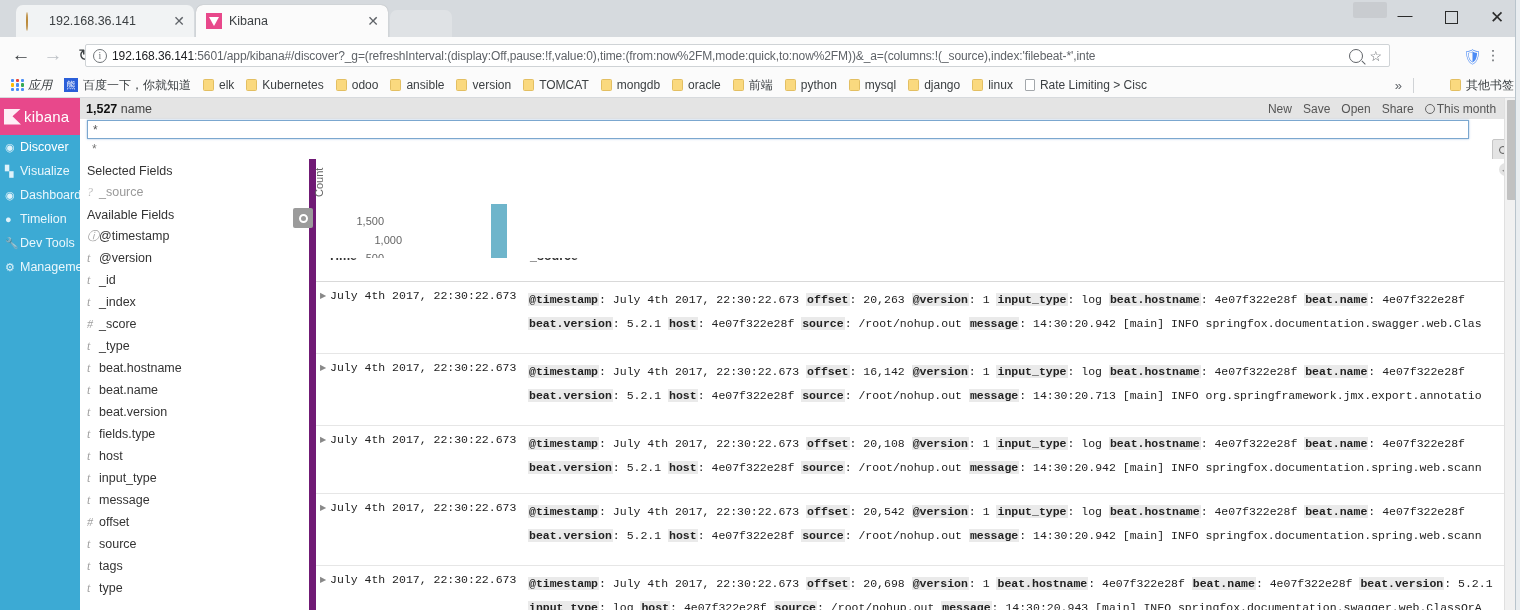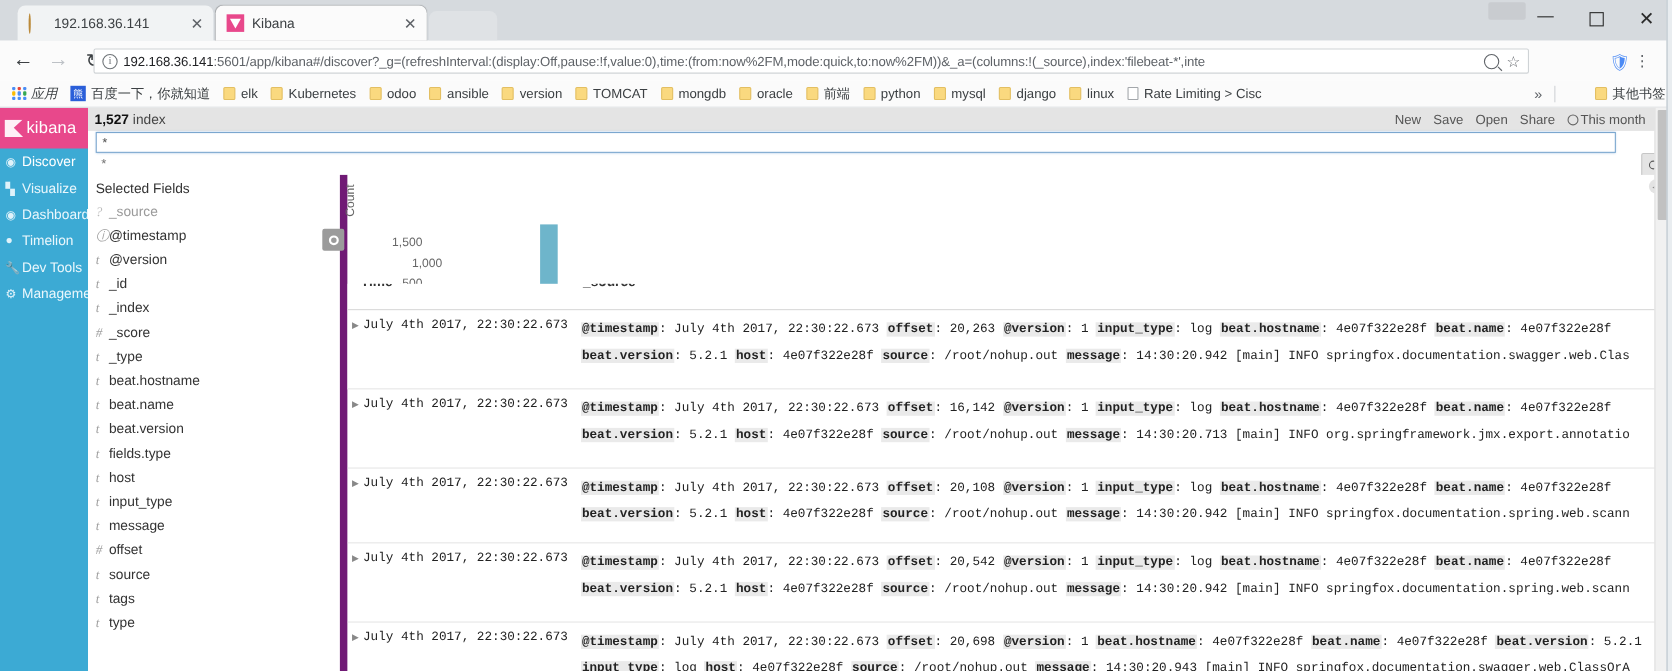--- a/index.html
+++ b/index.html
@@ -375,21 +375,21 @@
       <div class="kb-nav-item">
         <span class="ni">⚙</span>
         <span>Management</span>
       </div>
     </div>
 
     <div class="kb-main">
 
       <div class="kb-topbar">
         <span class="hits"><b>1,527</b>
-          <span>index</span></span>
+          <span>name</span></span>
         <span class="topbar-right">
           <span>New</span>
           <span>Save</span>
           <span>Open</span>
           <span>Share</span>
           <span style="display:flex;align-items:center;">
             <span class="clock-ico"></span>
             <span>This month</span>
           </span>
           <span class="collapse-caret">▲</span>
@@ -403,20 +403,21 @@
           <span class="magnifier"></span>
         </div>
       </div>
 
       <div class="kb-fields">
         <div class="fld-head">Selected Fields</div>
         <div class="fld dim">
           <span class="t qmark">?</span>
           <span>_source</span>
         </div>
+        <div class="fld-head">Available Fields</div>
 
         <div class="fld">
           <span class="t">ⓘ</span>
           <span>@timestamp</span>
           </div>
         <div class="fld">
           <span class="t">t</span>
           <span>@version</span>
           </div>
         <div class="fld">

